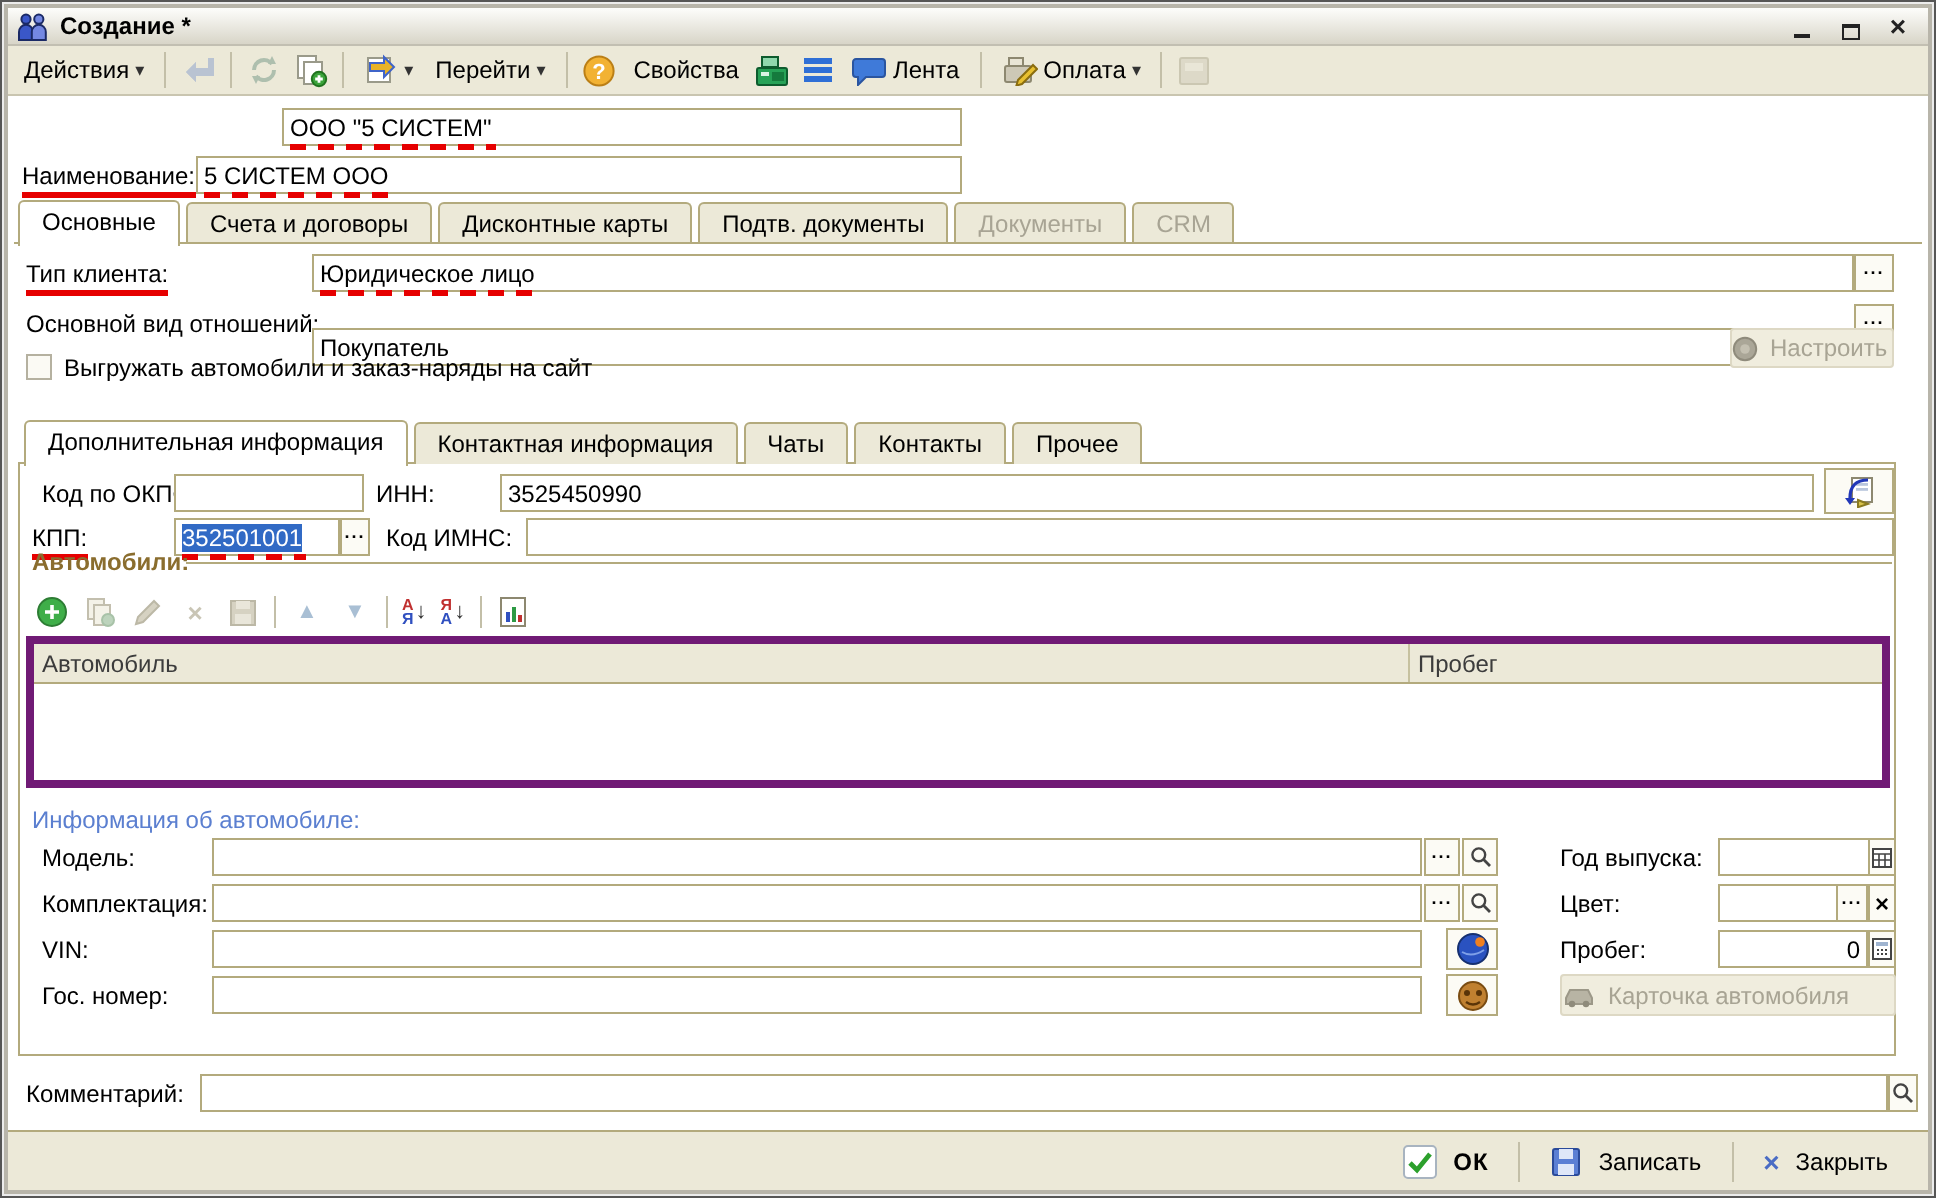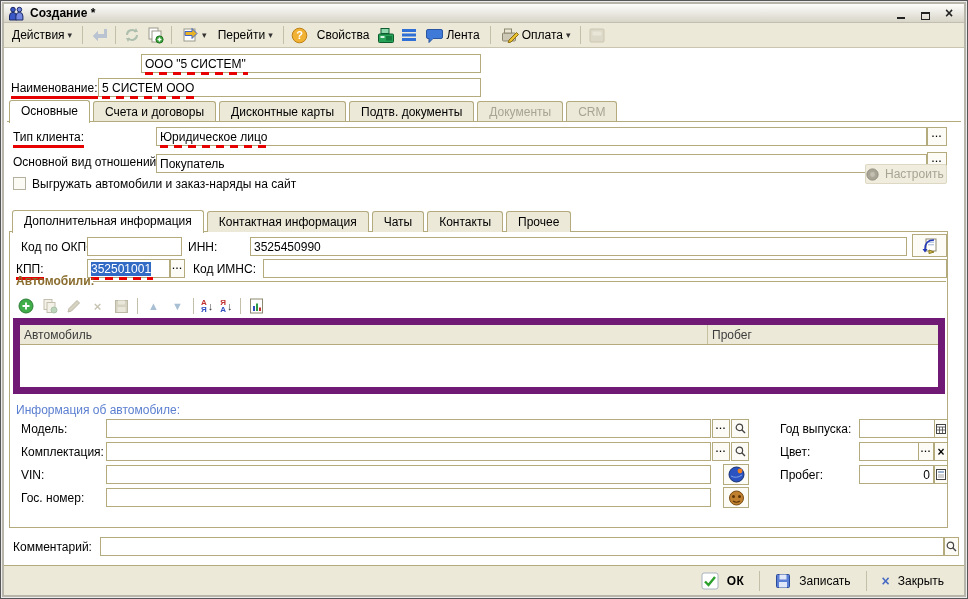--- a/index.html
+++ b/index.html
@@ -55,21 +55,21 @@
   .tab.disabled{color:#a8a494;}
   .tabline{position:absolute;height:1px;background:#b3aa7d;z-index:2;}
   .panel{position:absolute;border:1px solid #b3aa7d;background:#fff;z-index:0;}
   
   .group-lbl{position:absolute;font-weight:bold;color:#8a6d2e;white-space:nowrap;}
   .group-line{position:absolute;height:1px;background:#b3aa7d;}
   .info-lbl{position:absolute;color:#5b7fd0;white-space:nowrap;}
   .chk{position:absolute;width:13px;height:13px;border:1px solid #b5b1a0;background:#fbfaf4;}
   .flatbtn{position:absolute;display:flex;align-items:center;gap:6px;
     background:#f0edde;border:1px solid #ddd8c4;border-radius:2px;color:#a8a494;cursor:default;}
-  .table{position:absolute;border:7px solid #701a75;background:#fff;}
+  .table{position:absolute;border:4px solid #701a75;background:#fff;}
   .thead{display:flex;height:20px;background:#ece9d8;border-bottom:1px solid #b3aa7d;color:#3c3c3c;}
   .th{padding:3px 4px 0;border-right:1px solid #c6c19f;white-space:nowrap;}
   .carbar{position:absolute;display:flex;align-items:center;gap:7px;height:20px;}
   .ci{width:17px;height:17px;display:flex;align-items:center;justify-content:center;}
   .csep{width:1px;height:16px;background:#c3bfa8;}
   .sorticon{display:flex;align-items:center;font-size:8px;font-weight:bold;line-height:7px;gap:1px;}
   .sortletters{display:flex;flex-direction:column;}
   .arrow-dis{color:#a9bfd4;font-size:11px;line-height:1;}
   .gx{color:#c9c5b5;font-weight:bold;font-size:13px;line-height:1;}
 </style>
@@ -203,21 +203,21 @@
     <span class="tab disabled">CRM</span>
   </div>
 
   <span class="lbl" style="left:12px;top:129px"><span class="red-solid">Тип клиента:</span></span>
   <div class="fld" style="left:155px;top:126px;width:771px"><span class="red-dash">Юридическое лицо</span></div>
   <span class="sq" style="left:926px;top:126px;width:20px">
       <span class="dots">...</span>
     </span>
 
   <span class="lbl" style="left:12px;top:154px">Основной вид отношений:</span>
-  <div class="fld" style="left:155px;top:153px;width:771px"><span>Покупатель</span></div>
+  <div class="fld" style="left:155px;top:163px;width:771px"><span>Покупатель</span></div>
   <span class="sq" style="left:926px;top:151px;width:20px">
       <span class="dots">...</span>
     </span>
 
   <span class="chk" style="left:12px;top:176px"></span>
   <span class="lbl gray" style="left:31px;top:176px">Выгружать автомобили и заказ-наряды на сайт</span>
 
   <span class="flatbtn" style="left:864px;top:163px;width:82px;height:20px">
     <svg width="13" height="13" viewBox="0 0 13 13">
         <circle cx="6.5" cy="6.5" r="5.6" fill="#aaa697" stroke="#8f8b7c"></circle>
@@ -387,20 +387,28 @@
   <span class="lbl" style="left:20px;top:490px">Гос. номер:</span>
   <div class="fld" style="left:105px;top:487px;width:605px"></div>
   <span class="sq" style="left:722px;top:486px;width:26px;height:21px">
     <svg width="17" height="16" viewBox="0 0 17 16">
         <circle cx="8.5" cy="8" r="7" fill="#c08030" stroke="#7a4c12"></circle>
         <circle cx="5.5" cy="6.5" r="1.5" fill="#5a3408"></circle>
         <circle cx="11.5" cy="6.5" r="1.5" fill="#5a3408"></circle>
         <path d="M5 11 q3.5 2.5 7 0" stroke="#5a3408" fill="none" stroke-width="1.2"></path>
       </svg>
   </span>
+  <span class="flatbtn" style="left:779px;top:486px;width:168px;height:21px">
+    <svg width="17" height="12" viewBox="0 0 17 12">
+        <path d="M2 10 v-3 l2-4 h9 l2 4 v3 z" fill="#b8b4a4" stroke="#9c9888"></path>
+        <circle cx="5" cy="10" r="1.6" fill="#8f8b7b"></circle>
+        <circle cx="12" cy="10" r="1.6" fill="#8f8b7b"></circle>
+      </svg>
+    <span>Карточка автомобиля</span>
+  </span>
 
   <span class="lbl" style="left:12px;top:539px">Комментарий:</span>
   <div class="fld" style="left:99px;top:536px;width:844px"><span></span></div>
   <span class="sq" style="left:943px;top:536px;width:15px">
     <svg width="11" height="11" viewBox="0 0 11 11">
         <circle cx="4.4" cy="4.4" r="3.2" fill="none" stroke="#444" stroke-width="1.2"></circle>
         <path d="M6.8 6.8 L10 10" stroke="#444" stroke-width="1.4"></path>
       </svg>
   </span>
 

